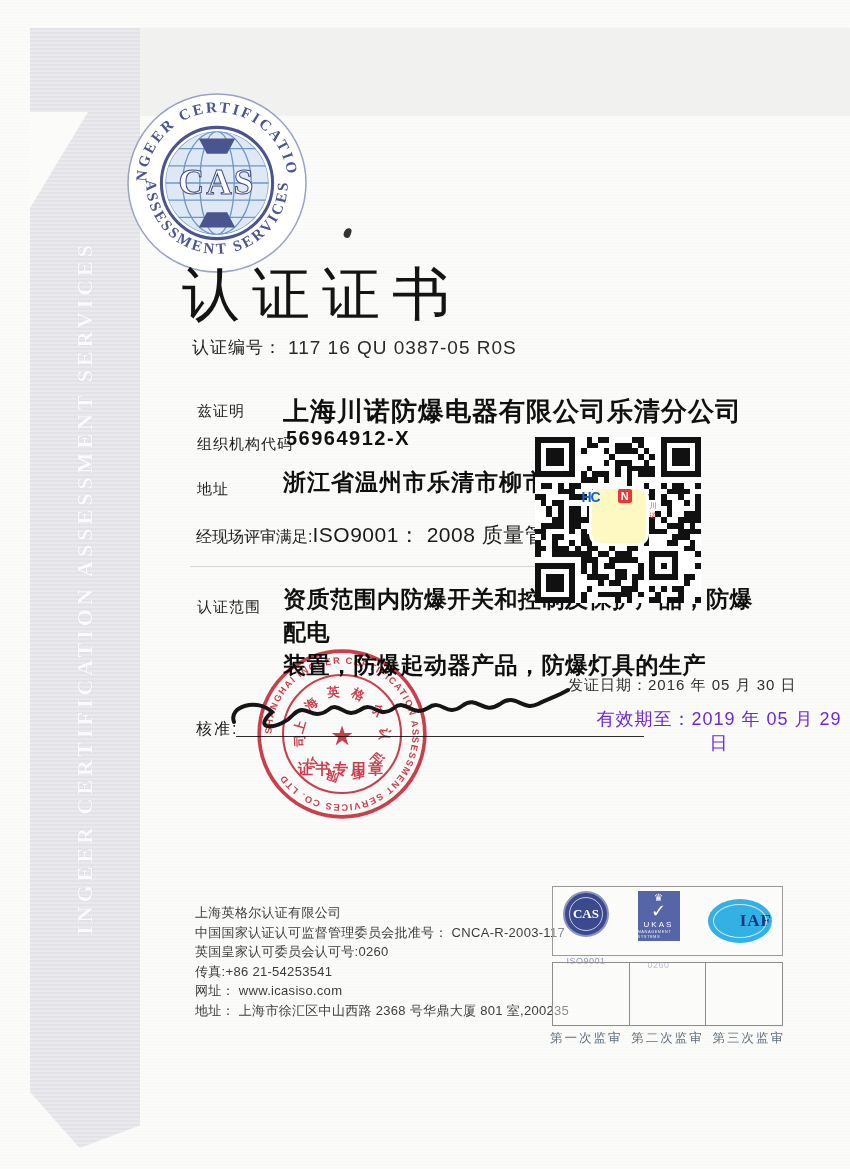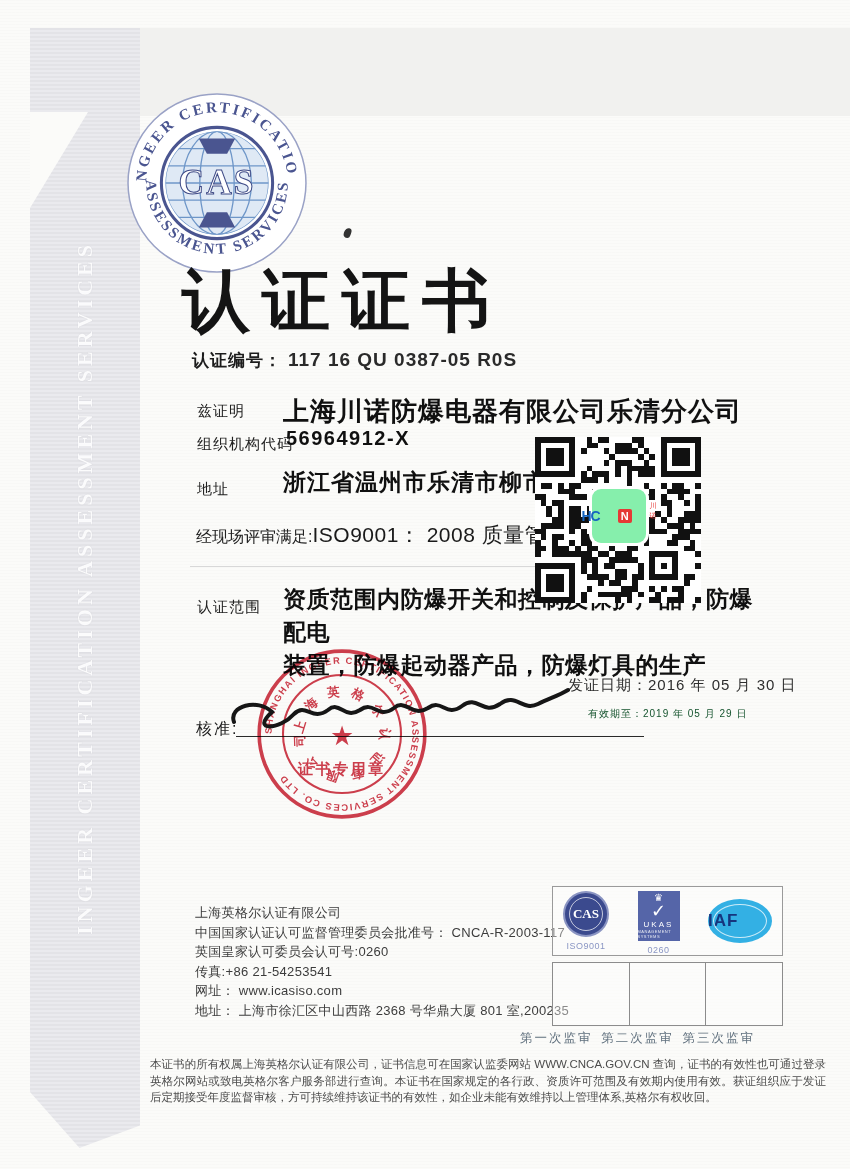--- a/index.html
+++ b/index.html
@@ -23,23 +23,23 @@
   .ribbon-text { writing-mode:vertical-rl; transform:rotate(180deg);
     font-family:"Liberation Serif","DejaVu Serif",serif; font-weight:bold;
     font-size:22px; letter-spacing:4px; color:rgba(255,255,255,0.92);
     text-shadow:0 0 1px rgba(180,180,190,0.6); white-space:nowrap; }
   .fold { position:absolute; left:30px; top:112px; width:58px; height:96px; z-index:2;
     background:#fbfbf9; clip-path:polygon(0 0, 100% 0, 0 100%); }
 
   .seal { position:absolute; left:126px; top:92px; width:182px; height:182px; z-index:3; }
 
   .title { position:absolute; left:182px; top:256px; z-index:3;
-    font-size:68px; font-weight:700; letter-spacing:12px; color:#141414; }
-
-  .certno { position:absolute; left:192px; top:349px; z-index:3; display:flex; align-items:flex-start;font-weight:bold; }
+    font-size:58px; font-weight:400; letter-spacing:12px; color:#141414; }
+
+  .certno { position:absolute; left:192px; top:336px; z-index:3; display:flex; align-items:flex-end; }
   .certno .lbl { font-size:17px; color:#1c1c1c; letter-spacing:1px; }
   .certno .val { font-size:19px; color:#2a2a2a; letter-spacing:1px; margin-left:6px; }
 
   .field-label { position:absolute; z-index:3; font-size:15px; color:#222; letter-spacing:1px; }
   .field-value { position:absolute; z-index:3; color:#101010; }
 
   .company   { left:283px; top:394px; font-size:26px; font-weight:bold; letter-spacing:1px; }
   .orgcode   { left:286px; top:427px; font-size:20px; font-weight:bold; letter-spacing:1.5px; }
   .address   { left:283px; top:467px; font-size:23px; font-weight:bold; letter-spacing:1px; }
 
@@ -51,74 +51,74 @@
     background:#d8d8d8; z-index:2; }
 
   .scope { left:283px; top:583px; width:485px; font-size:23px; font-weight:bold;
     line-height:33px; letter-spacing:0.5px; white-space:pre-line; }
 
   
   .qr { position:absolute; left:535px; top:437px; width:166px; height:166px; z-index:7;
     background:#fff; }
   .qr svg { width:100%; height:100%; display:block; }
   .qr-logo { position:absolute; left:57px; top:52px; width:54px; height:54px; z-index:8;
-    background:#86efac; border-radius:9px; box-shadow:0 0 0 3px #fff;
-    display:flex; align-items:center; justify-content:center; gap:18px; }
+    background:#fef9c3; border-radius:9px; box-shadow:0 0 0 3px #fff;
+    display:flex; align-items:flex-start; justify-content:center; gap:18px; }
   .qr-logo .hc { color:#1565c0; font-weight:bold; font-size:14px; letter-spacing:-1px; }
   .qr-logo .nbox { background:#e53935; color:#fff; font-weight:bold; font-size:11px;
     padding:1px 3px; border-radius:2px; }
   .qr-logo .tm { color:#e53935; font-size:7px; align-self:flex-start; margin-top:12px; }
 
   
   .stamp { position:absolute; left:254px; top:646px; width:176px; height:176px;
     z-index:5; opacity:0.9; mix-blend-mode:multiply; }
   .signature { position:absolute; left:228px; top:676px; width:352px; height:64px; z-index:6; }
   .approve-label { position:absolute; left:196px; top:719px; z-index:4;
     font-size:16px; color:#1a1a1a; letter-spacing:2px; }
   .approve-line { position:absolute; left:236px; top:736px; width:408px; height:0;
     border-top:1.5px solid #2a2a2a; z-index:4; }
 
   .date-issue { position:absolute; left:568px; top:676px; z-index:3;
     font-size:15px; color:#2e2e2e; letter-spacing:1px; }
   .date-valid { position:absolute; left:588px; top:707px; z-index:3;
-    font-size:10px; color:#14532d; letter-spacing:1px; }
+    font-size:18px; color:#6d28d9; letter-spacing:1px;text-align:center; }
 
   
   .issuer { position:absolute; left:195px; top:903px; z-index:3; }
   .issuer div { font-size:13px; color:#3c3c3c; line-height:19.5px; letter-spacing:0.3px; }
 
   
   .logos-box { position:absolute; left:552px; top:886px; width:231px; height:70px;
     border:1px solid #9a9a9a; z-index:3; display:flex; align-items:flex-start;
     justify-content:space-between; padding:4px 10px 0 10px; background:rgba(255,255,255,0.4); }
   .logo-col { display:flex; flex-direction:column; align-items:center; }
   .cas-circle { width:46px; height:46px; border-radius:50%; background:#3b4a8e;
     border:2px solid #8a94c2; display:flex; align-items:center; justify-content:center; }
   .cas-circle .inner { width:34px; height:34px; border-radius:50%; border:1px solid rgba(255,255,255,0.7);
     display:flex; align-items:center; justify-content:center;
     color:#fff; font-weight:bold; font-size:13px; font-family:"Liberation Serif",serif; }
-  .logo-sub { margin-top:4px; font-size:9px; color:#8a96c4; letter-spacing:0.5px; }
+  .logo-sub { margin-top:19px; font-size:9px; color:#8a96c4; letter-spacing:0.5px; }
   .ukas-rect { width:42px; height:50px; background:#5565a8; display:flex; flex-direction:column;
     align-items:center; justify-content:center; color:#fff; }
   .ukas-rect .crown { font-size:10px; line-height:10px; }
   .ukas-rect .check { font-size:18px; line-height:17px; font-weight:bold; }
   .ukas-rect .ukas-word { font-size:8px; letter-spacing:2px; line-height:9px;text-align:center; }
   .ukas-rect .ukas-tiny { font-size:4px; letter-spacing:0.5px; line-height:5px; opacity:0.85; }
   .iaf-oval { width:64px; height:44px; margin-top:8px; border-radius:50%; background:#33b0e4;
-    display:flex; align-items:center; justify-content:flex-start; position:relative; }
+    display:flex; align-items:center; justify-content:flex-end; position:relative;font-family:Liberation Serif, serif; }
   .iaf-oval::before { content:""; position:absolute; inset:5px; border-radius:50%;
     border:1px solid rgba(255,255,255,0.75); }
   .iaf-oval .iaf-word { color:#16357e; font-weight:800; font-size:17px; letter-spacing:1px; }
 
   
   .audit-grid { position:absolute; left:552px; top:962px; width:231px; height:64px;
     border:1px solid #8c8c8c; display:flex; z-index:3; background:rgba(255,255,255,0.4); }
   .audit-cell { flex:1; border-right:1px solid #8c8c8c; }
   .audit-cell:last-child { border-right:none; }
-  .audit-labels { position:absolute; left:520px; top:1030px; width:235px; display:flex;
+  .audit-labels { position:absolute; left:550px; top:1030px; width:235px; display:flex;
     justify-content:space-between; z-index:3; }
   .audit-labels span { font-size:12.5px; color:#60707e; letter-spacing:2px; }
 
   .footnote { position:absolute; left:150px; top:1056px; width:676px; z-index:3;
     font-size:11.5px; line-height:16.5px; color:#4c4c4c; text-align:justify; }
 
   .speck { position:absolute; left:344px; top:228px; width:7px; height:10px;
     background:#333; border-radius:60% 40% 50% 50%; transform:rotate(18deg); z-index:3; }
 </style>
 </head>
@@ -579,15 +579,14 @@
     <div class="audit-cell"></div>
     <div class="audit-cell"></div>
     <div class="audit-cell"></div>
   </div>
   <div class="audit-labels">
     <span>第一次监审</span>
     <span>第二次监审</span>
     <span>第三次监审</span>
   </div>
 
-  <div class="footnote">本证书的所有权属上海英格尔认证有限公司，证书信息可在国家认监委网站 WWW.CNCA.GOV.CN 查询，证书的有效性也可通过登录英格尔网站或致电英格尔客户服务部进行查询。本证书在国家规定的各行政、资质许可范围及有效期内使用有效。获证组织应于发证后定期接受年度监督审核，方可持续维持该证书的有效性，如企业未能有效维持以上管理体系,英格尔有权收回。</div>
 
 </div>
 
 </body></html>

